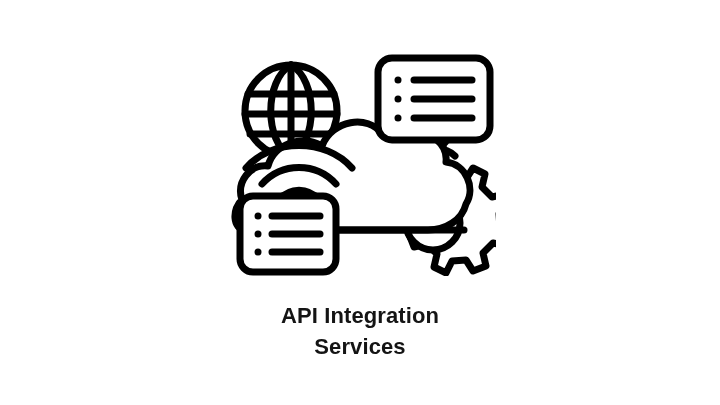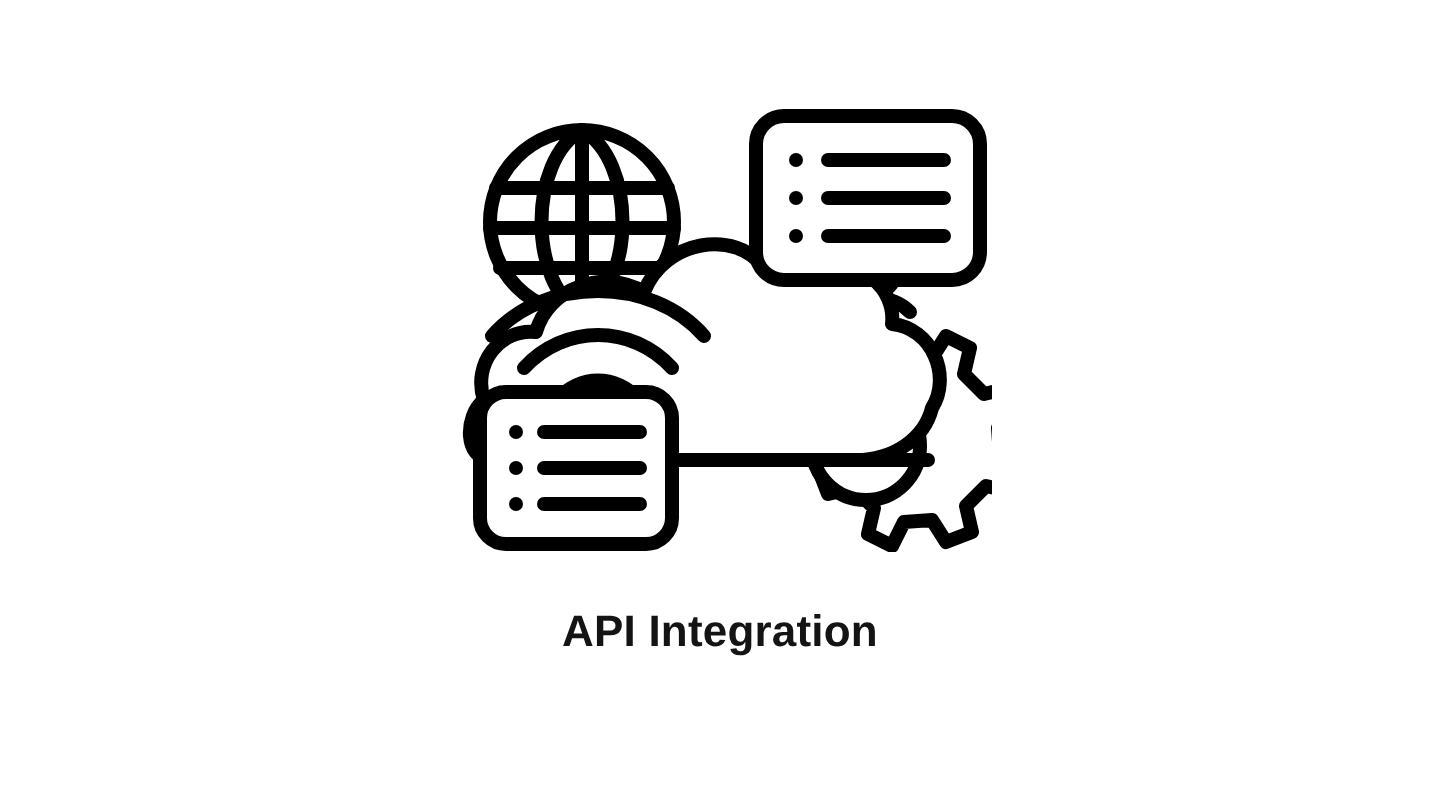--- a/index.html
+++ b/index.html
@@ -122,15 +122,16 @@
           <circle cx="30" cy="204" r="3.5" fill="#000000" stroke="none"></circle>
           <line x1="44" y1="204" x2="92" y2="204"></line>
         </g>
 
       </g>
     </svg>
   </div>
 
   <div class="caption">
     <span class="caption-line">API Integration</span>
+    <span class="caption-line">Services</span>
   </div>
 
 </div>
 
 </body></html>

